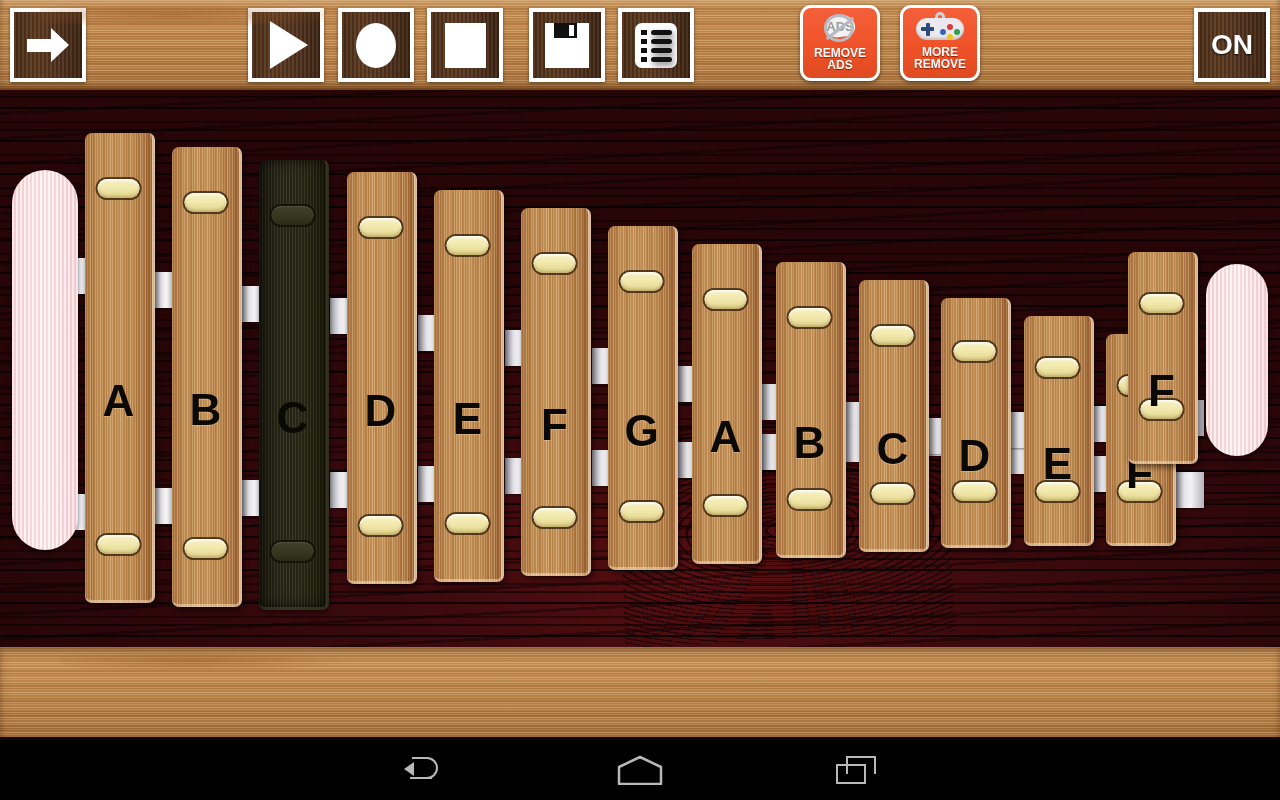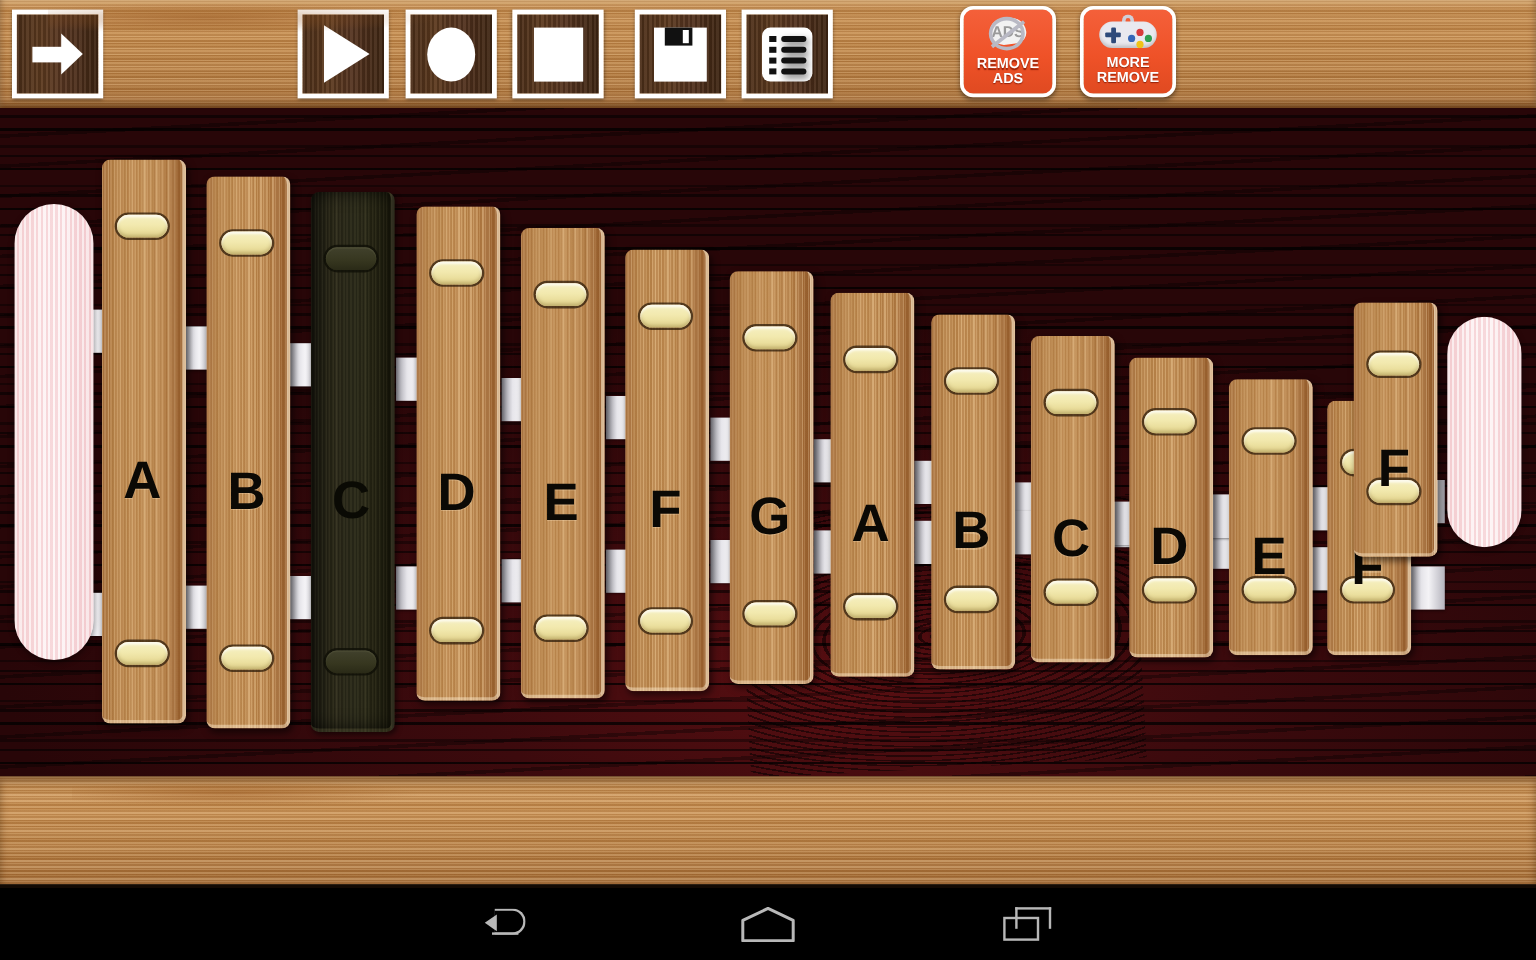--- a/index.html
+++ b/index.html
@@ -431,20 +431,23 @@
         <span class="dpad-v"></span>
         <span class="dot" style="right:11px; top:12px; background:#d93b3b;"></span>
         <span class="dot" style="right:4px; top:17px; background:#2f9e4f;"></span>
         <span class="dot" style="right:11px; top:22px; background:#f0c419;"></span>
         <span class="dot" style="right:18px; top:17px; background:#3667b8;"></span>
       </span>
       <span class="ptext" style="font-size:12px">MORE</span>
       <span class="ptext" style="font-size:12px">REMOVE</span>
     </div>
 
+    <div class="tbtn" id="btn-on" style="left: 1194px; top: 8px; width: 76px; height: 74px;">
+      <span class="ic-on">ON</span>
+    </div>
   </div>
 
   <div id="stage">
     <div id="cords-layer">
         <div class="cord" style="left: 66px; top: 168px; width: 28px; height: 36px;"></div>
         <div class="cord" style="left: 152px; top: 182px; width: 26px; height: 36px;"></div>
         <div class="cord" style="left: 240px; top: 196px; width: 26px; height: 36px;"></div>
         <div class="cord" style="left: 330px; top: 208px; width: 26px; height: 36px;"></div>
         <div class="cord" style="left: 418px; top: 225px; width: 26px; height: 36px;"></div>
         <div class="cord" style="left: 505px; top: 240px; width: 26px; height: 36px;"></div>

